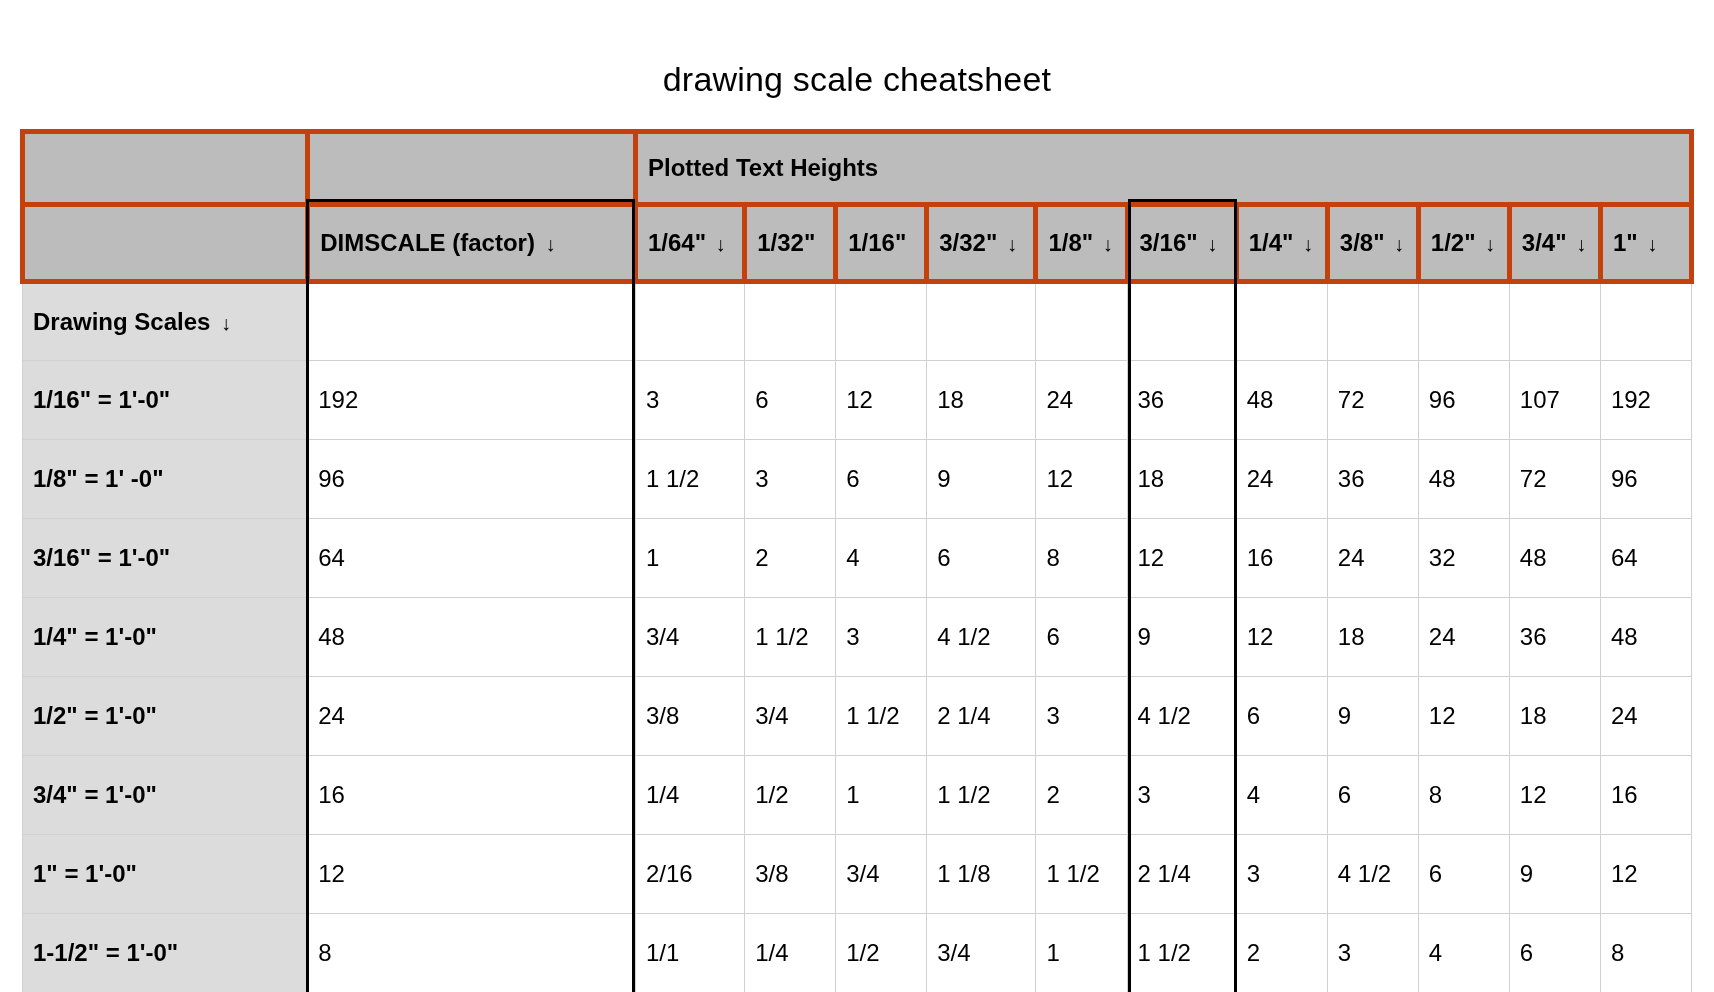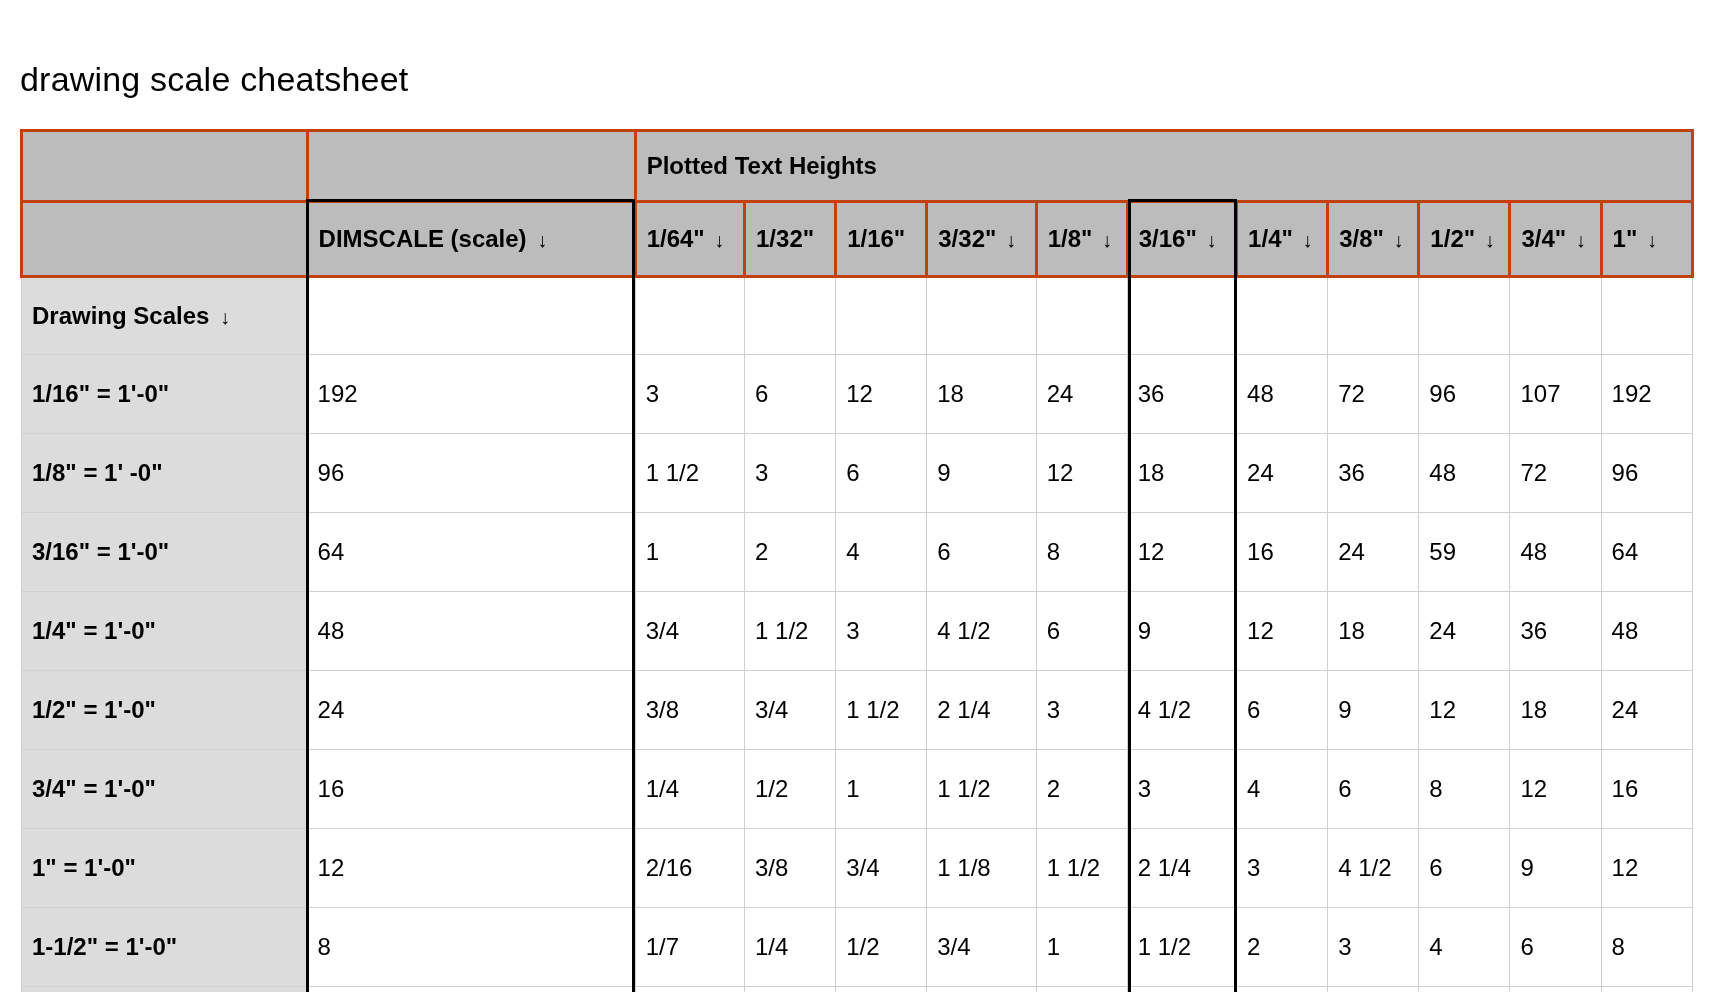--- a/index.html
+++ b/index.html
@@ -8,20 +8,21 @@
     background: #ffffff;
     font-family: "Helvetica Neue", Helvetica, Arial, sans-serif;
     color: #000;
   }
   .page {
     width: 1714px;
     box-sizing: border-box;
     padding: 40px 20px 80px 20px;
   }
   h1.title {
+    text-align: center;
     font-weight: 400;
     font-size: 34px;
     margin: 20px 0 30px 0;
     letter-spacing: 0.2px;
   }
   table.sheet {
     border-collapse: collapse;
     width: 100%;
     table-layout: fixed;
     position: relative;
@@ -37,21 +38,21 @@
   }
   
   col.c-scale { width: 235px; }
   col.c-dim   { width: 270px; }
   col.c-h     { width: 90px; }
   col.c-h2    { width: 75px; }
 
   
   tr.hdr th {
     background: #bcbcbc;
-    border: 3px solid #c2410c;
+    border: 5px solid #c2410c;
     font-weight: 700;
     font-size: 24px;
   }
   tr.hdr1 th { height: 40px; }
   tr.hdr2 th { height: 44px; }
 
   
   td.scale-label, th.scale-label-row {
     background: #dcdcdc;
     font-weight: 700;
@@ -99,21 +100,21 @@
       </colgroup>
       <thead>
         <tr class="hdr hdr1">
           <th></th>
           <th></th>
           <th colspan="11">Plotted Text Heights</th>
         </tr>
         <tr class="hdr hdr2">
           <th></th>
           <th>
-            <span>DIMSCALE (scale)</span>
+            <span>DIMSCALE (factor)</span>
             <span class="sort">↓</span>
           </th>
 
         <th><span>1/64"</span><span class="sort"> ↓</span></th>
             <th><span>1/32"</span></th>
             <th><span>1/16"</span></th>
             <th><span>3/32"</span><span class="sort"> ↓</span></th>
             <th><span>1/8"</span><span class="sort"> ↓</span></th>
             <th><span>3/16"</span><span class="sort"> ↓</span></th>
             <th><span>1/4"</span><span class="sort"> ↓</span></th>
@@ -178,21 +179,21 @@
             <td class="scale-label">3/16" = 1'-0"</td>
             <td class="data">64</td>
             <td class="data">1</td>
             <td class="data">2</td>
             <td class="data">4</td>
             <td class="data">6</td>
             <td class="data">8</td>
             <td class="data">12</td>
             <td class="data">16</td>
             <td class="data">24</td>
-            <td class="data">59</td>
+            <td class="data">32</td>
             <td class="data">48</td>
             <td class="data">64</td>
           </tr>
           <tr class="data-row">
             <td class="scale-label">1/4" = 1'-0"</td>
             <td class="data">48</td>
             <td class="data">3/4</td>
             <td class="data">1 1/2</td>
             <td class="data">3</td>
             <td class="data">4 1/2</td>
@@ -245,21 +246,21 @@
             <td class="data">2 1/4</td>
             <td class="data">3</td>
             <td class="data">4 1/2</td>
             <td class="data">6</td>
             <td class="data">9</td>
             <td class="data">12</td>
           </tr>
           <tr class="data-row">
             <td class="scale-label">1-1/2" = 1'-0"</td>
             <td class="data">8</td>
-            <td class="data">1/7</td>
+            <td class="data">1/1</td>
             <td class="data">1/4</td>
             <td class="data">1/2</td>
             <td class="data">3/4</td>
             <td class="data">1</td>
             <td class="data">1 1/2</td>
             <td class="data">2</td>
             <td class="data">3</td>
             <td class="data">4</td>
             <td class="data">6</td>
             <td class="data">8</td>

